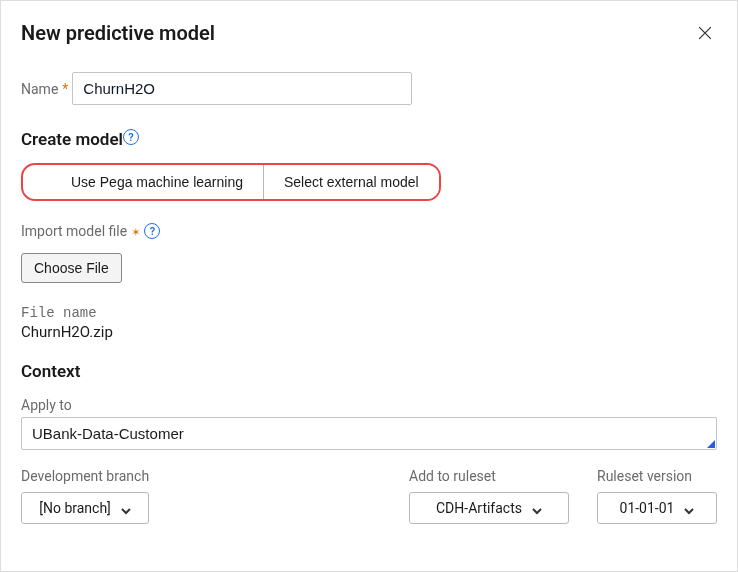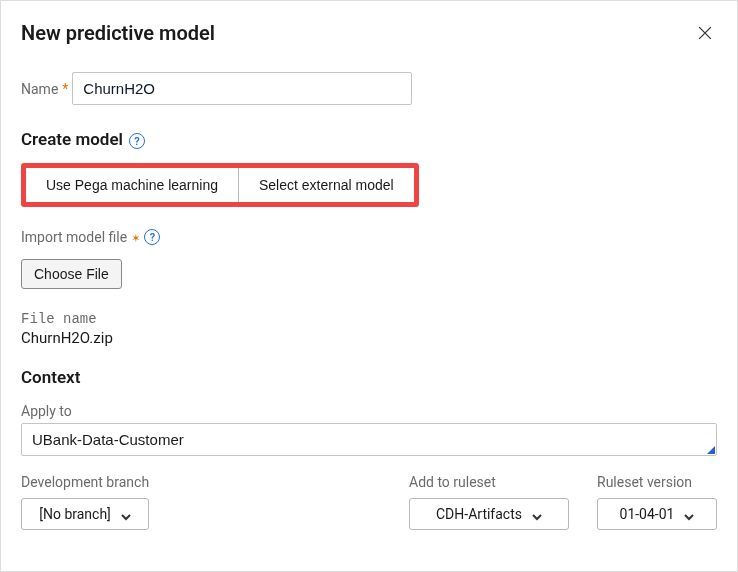--- a/index.html
+++ b/index.html
@@ -53,42 +53,43 @@
       border-radius: 2px;
       color: #0f172a;
     }
     .section-title {
       font-size: 17px;
       font-weight: 600;
       color: #1a1a1a;
       margin-top: 24px;
       margin-bottom: 14px;
       display: flex;
-      align-items: flex-end;
-      gap: 6px;
+      align-items: flex-start;
+      gap: 0;
     }
     .help-icon {
       display: inline-flex;
       width: 16px;
       height: 16px;
       border: 1px solid #1f6feb;
       border-radius: 50%;
       align-items: center;
       justify-content: center;
       font-size: 11px;
       color: #1f6feb;
       font-weight: 600;
       line-height: 1;
     }
     .segmented {
       display: flex;
-      border: 5px solid #ef4444;
-      border-radius: 3px;
+      border: 2px solid #ef4444;
+      border-radius: 14px;
       overflow: hidden;
       width: fit-content;
+      padding-left: 28px;
     }
     .segmented button {
       background: #fff;
       border: none;
       border-right: 1px solid #b8b8b8;
       padding: 9px 20px;
       font-size: 14px;
       color: #1a1a1a;
       cursor: pointer;
     }
@@ -236,20 +237,20 @@
       <div class="select-like" style="min-width:160px">
         <span>CDH-Artifacts</span>
         <span class="chevron"><svg viewBox="0 0 10 10">
               <path d="M1 3 L5 7 L9 3"></path>
             </svg></span>
       </div>
     </div>
     <div class="bottom-field">
       <div class="field-label">Ruleset version</div>
       <div class="select-like">
-        <span>01-04-01</span>
+        <span>01-01-01</span>
         <span class="chevron"><svg viewBox="0 0 10 10">
               <path d="M1 3 L5 7 L9 3"></path>
             </svg></span>
       </div>
     </div>
   </div>
 </div>
 
 </body></html>

